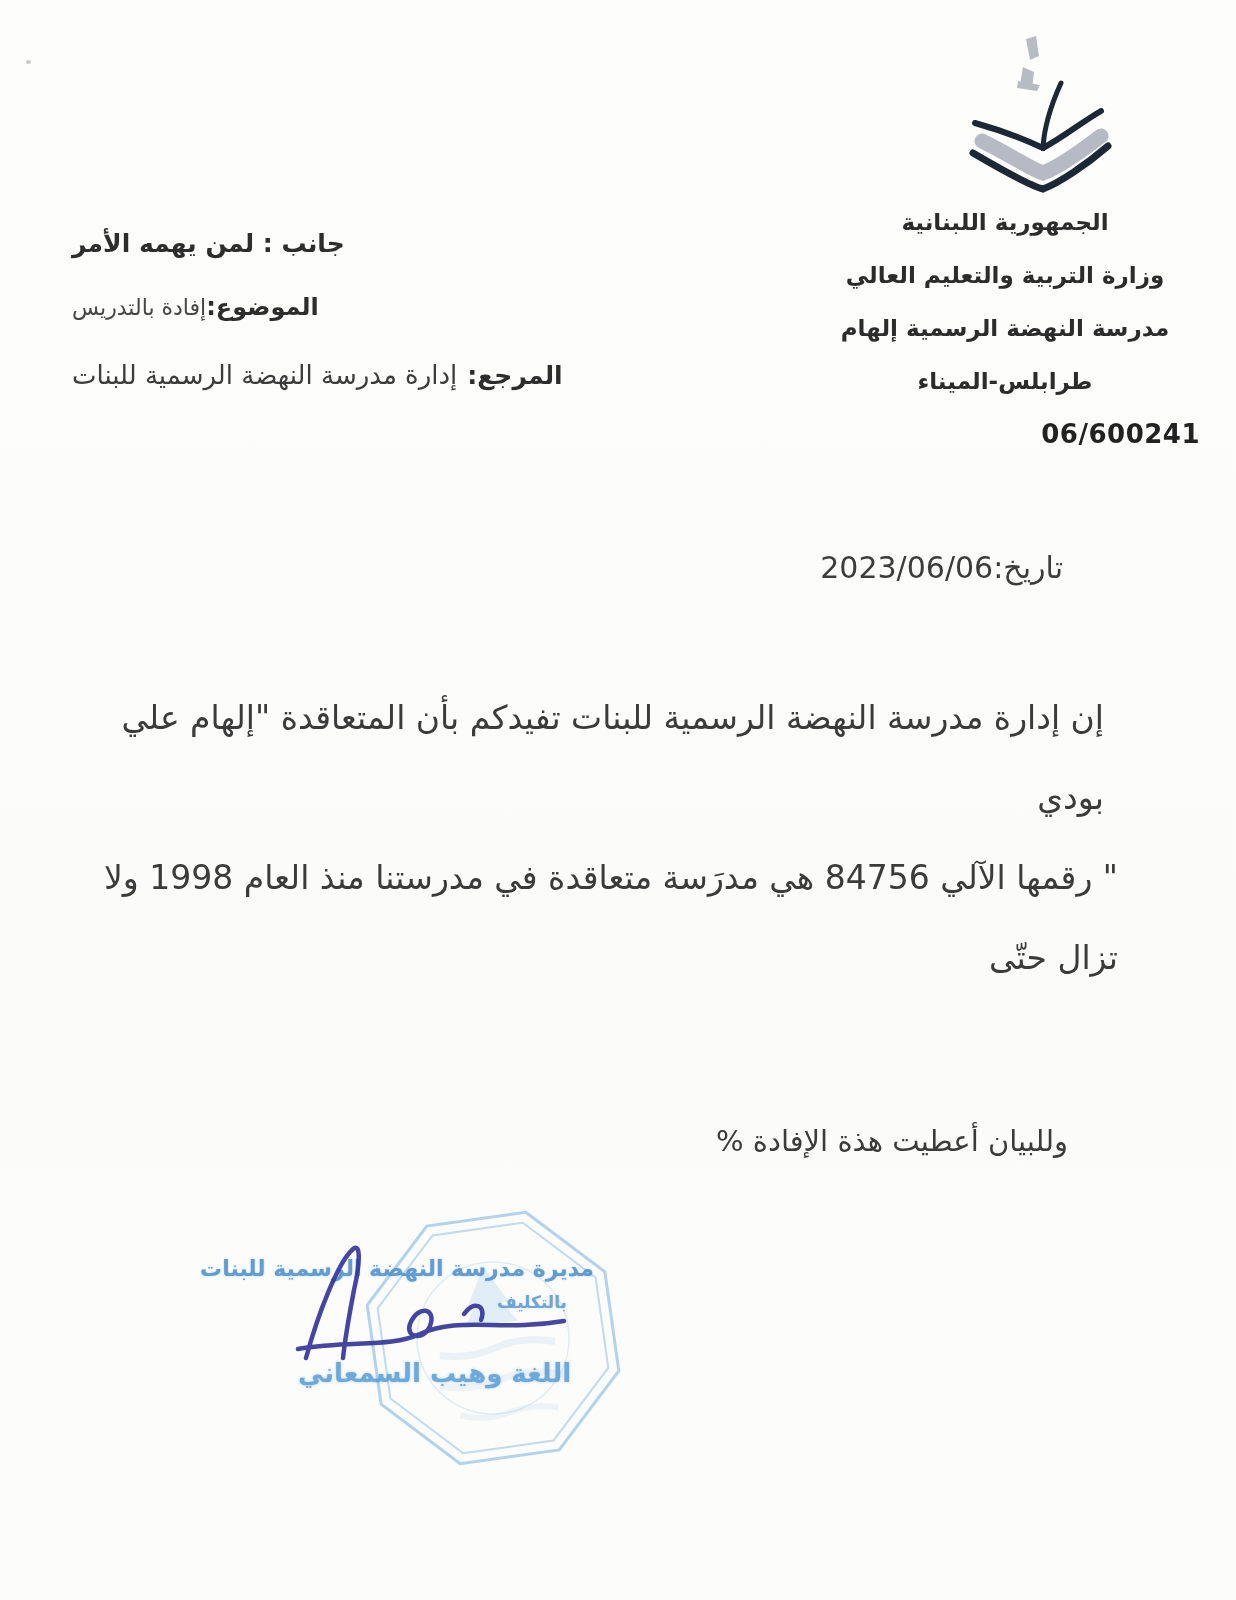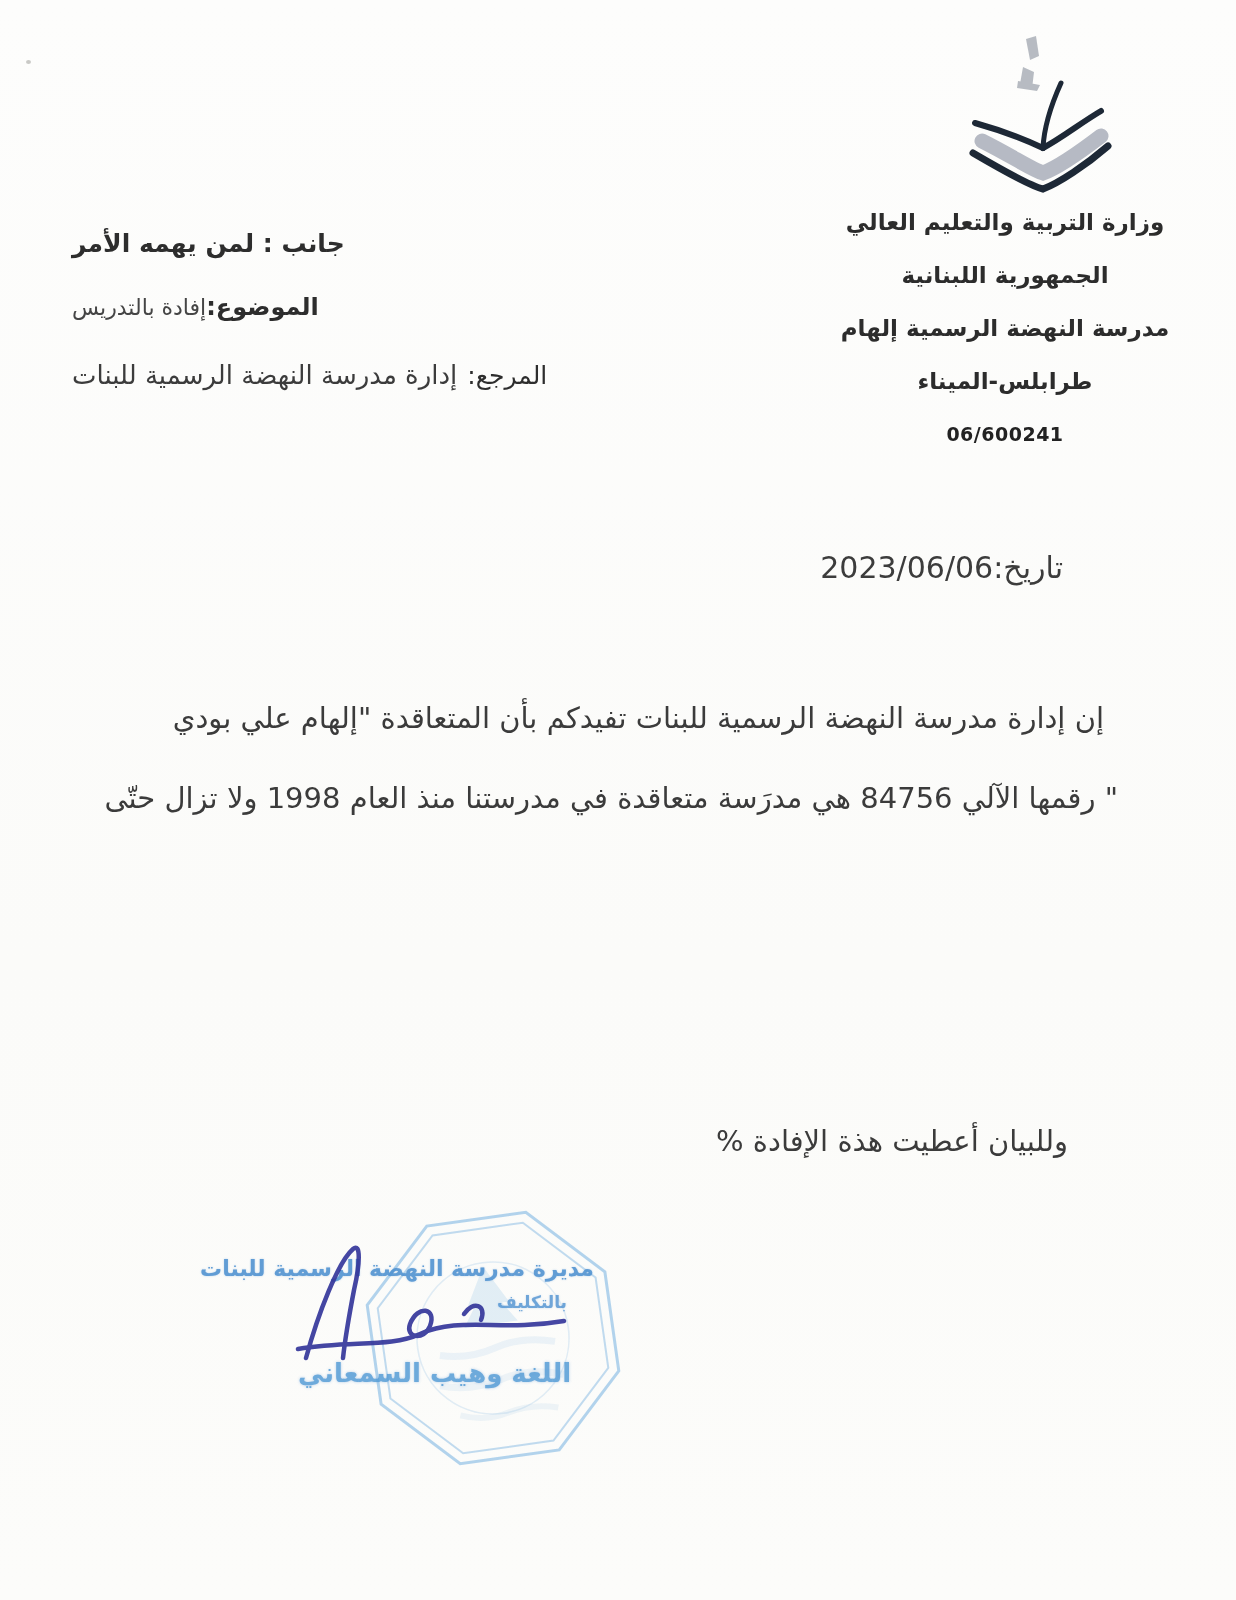--- a/index.html
+++ b/index.html
@@ -6,36 +6,36 @@
   .sheet{
     position:relative;width:1236px;height:1600px;overflow:hidden;
     background:linear-gradient(180deg,#fdfdfc 0%,#fbfbf9 60%,#fcfcfa 100%);
     font-family:"DejaVu Sans", sans-serif;color:#3c3c3c;
   }
   .abs{position:absolute;}
   
   .hdr{left:810px;top:196px;width:390px;text-align:center;direction:rtl;
        font-weight:700;color:#2c2c2c;}
   .hdr .ln{font-size:23px;line-height:53px;white-space:nowrap;}
-  .hdr .code{font-size:19px;line-height:53px;letter-spacing:.5px;color:#222;}
+  .hdr .code{font-size:26px;line-height:53px;letter-spacing:.5px;color:#222;text-align:right;}
   
   .refblk{right:524px;top:226px;width:640px;direction:rtl;text-align:left;}
   .refblk>div{white-space:nowrap;}
   .attn{font-size:25px;font-weight:700;color:#2d2d2d;line-height:36px;margin-bottom:28px;}
   .subj{line-height:34px;margin-bottom:28px;}
   .subj .lbl{font-size:24px;font-weight:700;color:#2d2d2d;}
   .subj .val{font-size:22px;color:#454545;}
   .refr{line-height:40px;}
-  .refr .lbl{font-size:25px;font-weight:400;color:#2d2d2d;padding-left:10px;}
+  .refr .lbl{font-size:25px;font-weight:700;color:#2d2d2d;padding-left:10px;}
   .refr .val{font-size:26px;color:#3c3c3c;}
   
   .date{right:173px;top:550px;font-size:30px;direction:rtl;color:#3c3c3c;white-space:nowrap;}
   
   .bodyblk{right:118px;top:678px;width:1030px;direction:rtl;text-align:right;
-           font-size:29px;line-height:80px;color:#3b3b3b;}
+           font-size:33px;line-height:80px;color:#3b3b3b;}
   .bodyblk .l1{padding-right:14px;}
   
   .closing{right:168px;top:1124px;font-size:29px;direction:rtl;color:#3b3b3b;white-space:nowrap;}
   
   .stampsvg{left:338px;top:1188px;}
   .stamp-title{left:252px;top:1256px;width:342px;text-align:center;direction:rtl;
     font-size:22px;font-weight:700;color:#4c90d0;opacity:.88;white-space:nowrap;
     text-shadow:0 0 2px rgba(110,160,215,.55);}
   .stamp-comm{left:452px;top:1292px;width:115px;text-align:right;direction:rtl;
     font-size:17px;font-weight:700;color:#4c90d0;opacity:.8;
@@ -62,22 +62,22 @@
     <path d="M113,123 C132,113 152,97 171,86" fill="none" stroke="#1d2836" stroke-width="6" stroke-linecap="round"></path>
 
     <path d="M131,58 C121,80 114,103 113,123" fill="none" stroke="#1d2836" stroke-width="5" stroke-linecap="round"></path>
 
     <path d="M52,116 C82,131 101,144 113,148 C127,143 150,127 171,111" fill="none" stroke="#b6bac4" stroke-width="15" stroke-linecap="round"></path>
 
     <path d="M43,128 C72,145 101,161 113,164 C129,158 156,140 178,121" fill="none" stroke="#1d2836" stroke-width="7" stroke-linecap="round"></path>
   </svg>
 
   <div class="abs hdr">
+    <div class="ln">الجمهورية اللبنانية</div>
     <div class="ln">وزارة التربية والتعليم العالي</div>
-    <div class="ln">الجمهورية اللبنانية</div>
     <div class="ln">مدرسة النهضة الرسمية إلهام</div>
     <div class="ln">طرابلس-الميناء</div>
     <div class="code">06/600241</div>
   </div>
 
   <div class="abs refblk">
     <div class="attn">جانب : لمن يهمه الأمر</div>
     <div class="subj">
       <span class="lbl">الموضوع:</span><span class="val">إفادة بالتدريس</span>
     </div>

